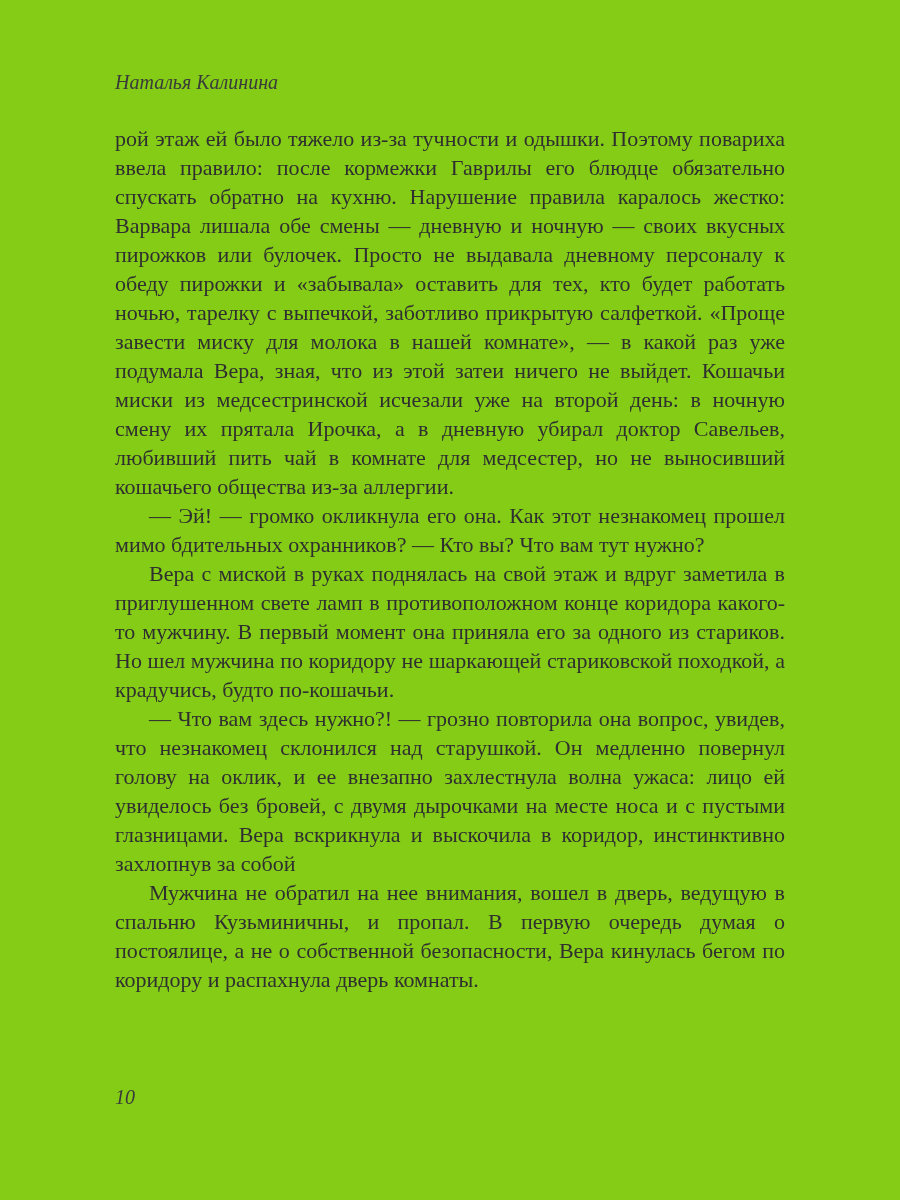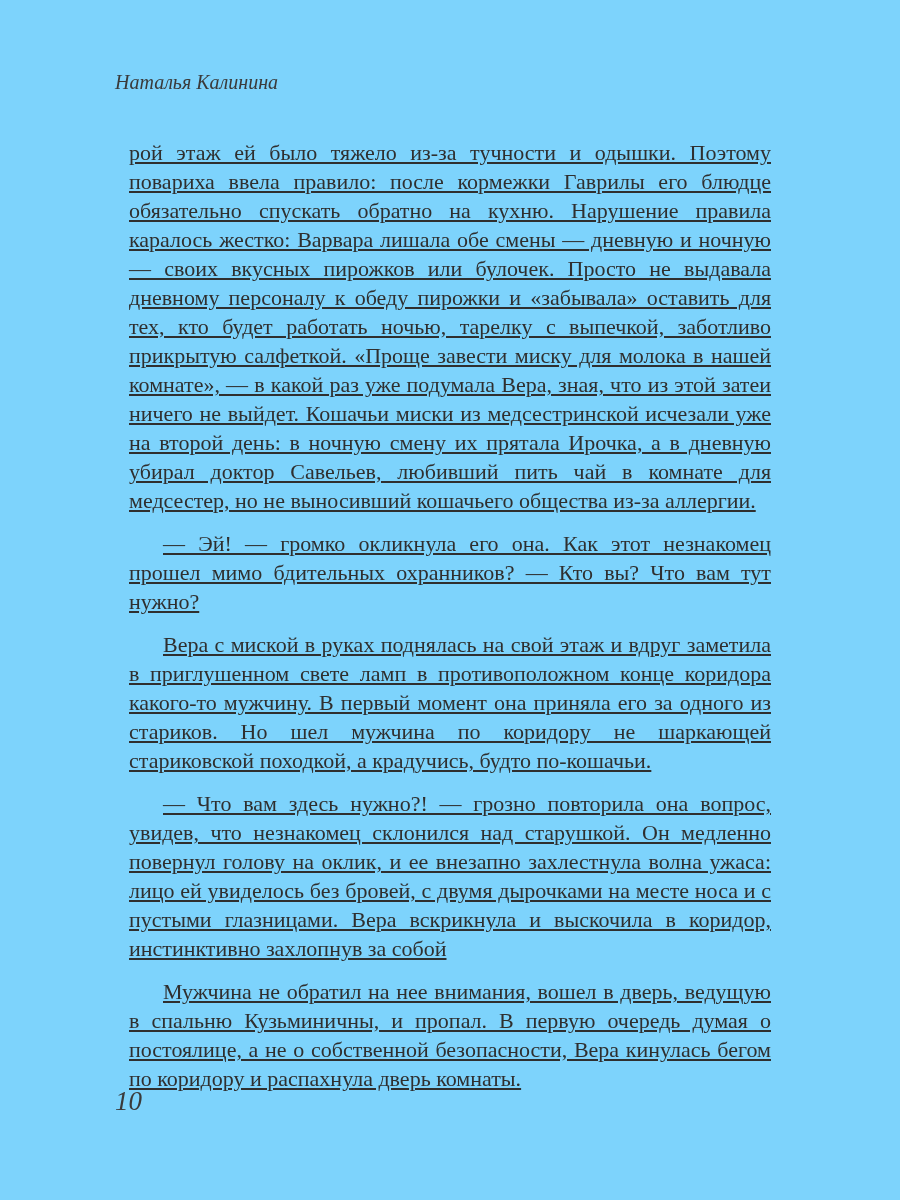--- a/index.html
+++ b/index.html
@@ -4,21 +4,21 @@
 <style>
   html, body {
     margin: 0;
     padding: 0;
     background: #ffffff;
   }
   .page {
     position: relative;
     width: 900px;
     height: 1200px;
-    background: #7dd3fc;
+    background: #84cc16;
     font-family: "Liberation Serif", "DejaVu Serif", serif;
     color: #2f2f2f;
     overflow: hidden;
   }
   .running-head {
     position: absolute;
     top: 70px;
     left: 115px;
     width: 670px;
     font-style: italic;
@@ -30,34 +30,33 @@
     position: absolute;
     top: 124px;
     left: 115px;
     width: 670px;
     font-size: 22px;
     line-height: 29px;
     text-align: justify;
     color: #2f2f2f;
   }
   .body-text p {
-    margin: 14px;
+    margin: 0;
     padding: 0;
     text-indent: 34px;
-    text-decoration: underline;
   }
   .body-text p.no-indent {
     text-indent: 0;
   }
   .page-number {
     position: absolute;
     top: 1086px;
     left: 115px;
     font-style: italic;
-    font-size: 27px;
+    font-size: 20px;
     color: #3a3a3a;
   }
 </style>
 </head>
 <body>
 
 <div class="page">
 
   <div class="running-head">Наталья Калинина</div>
 

